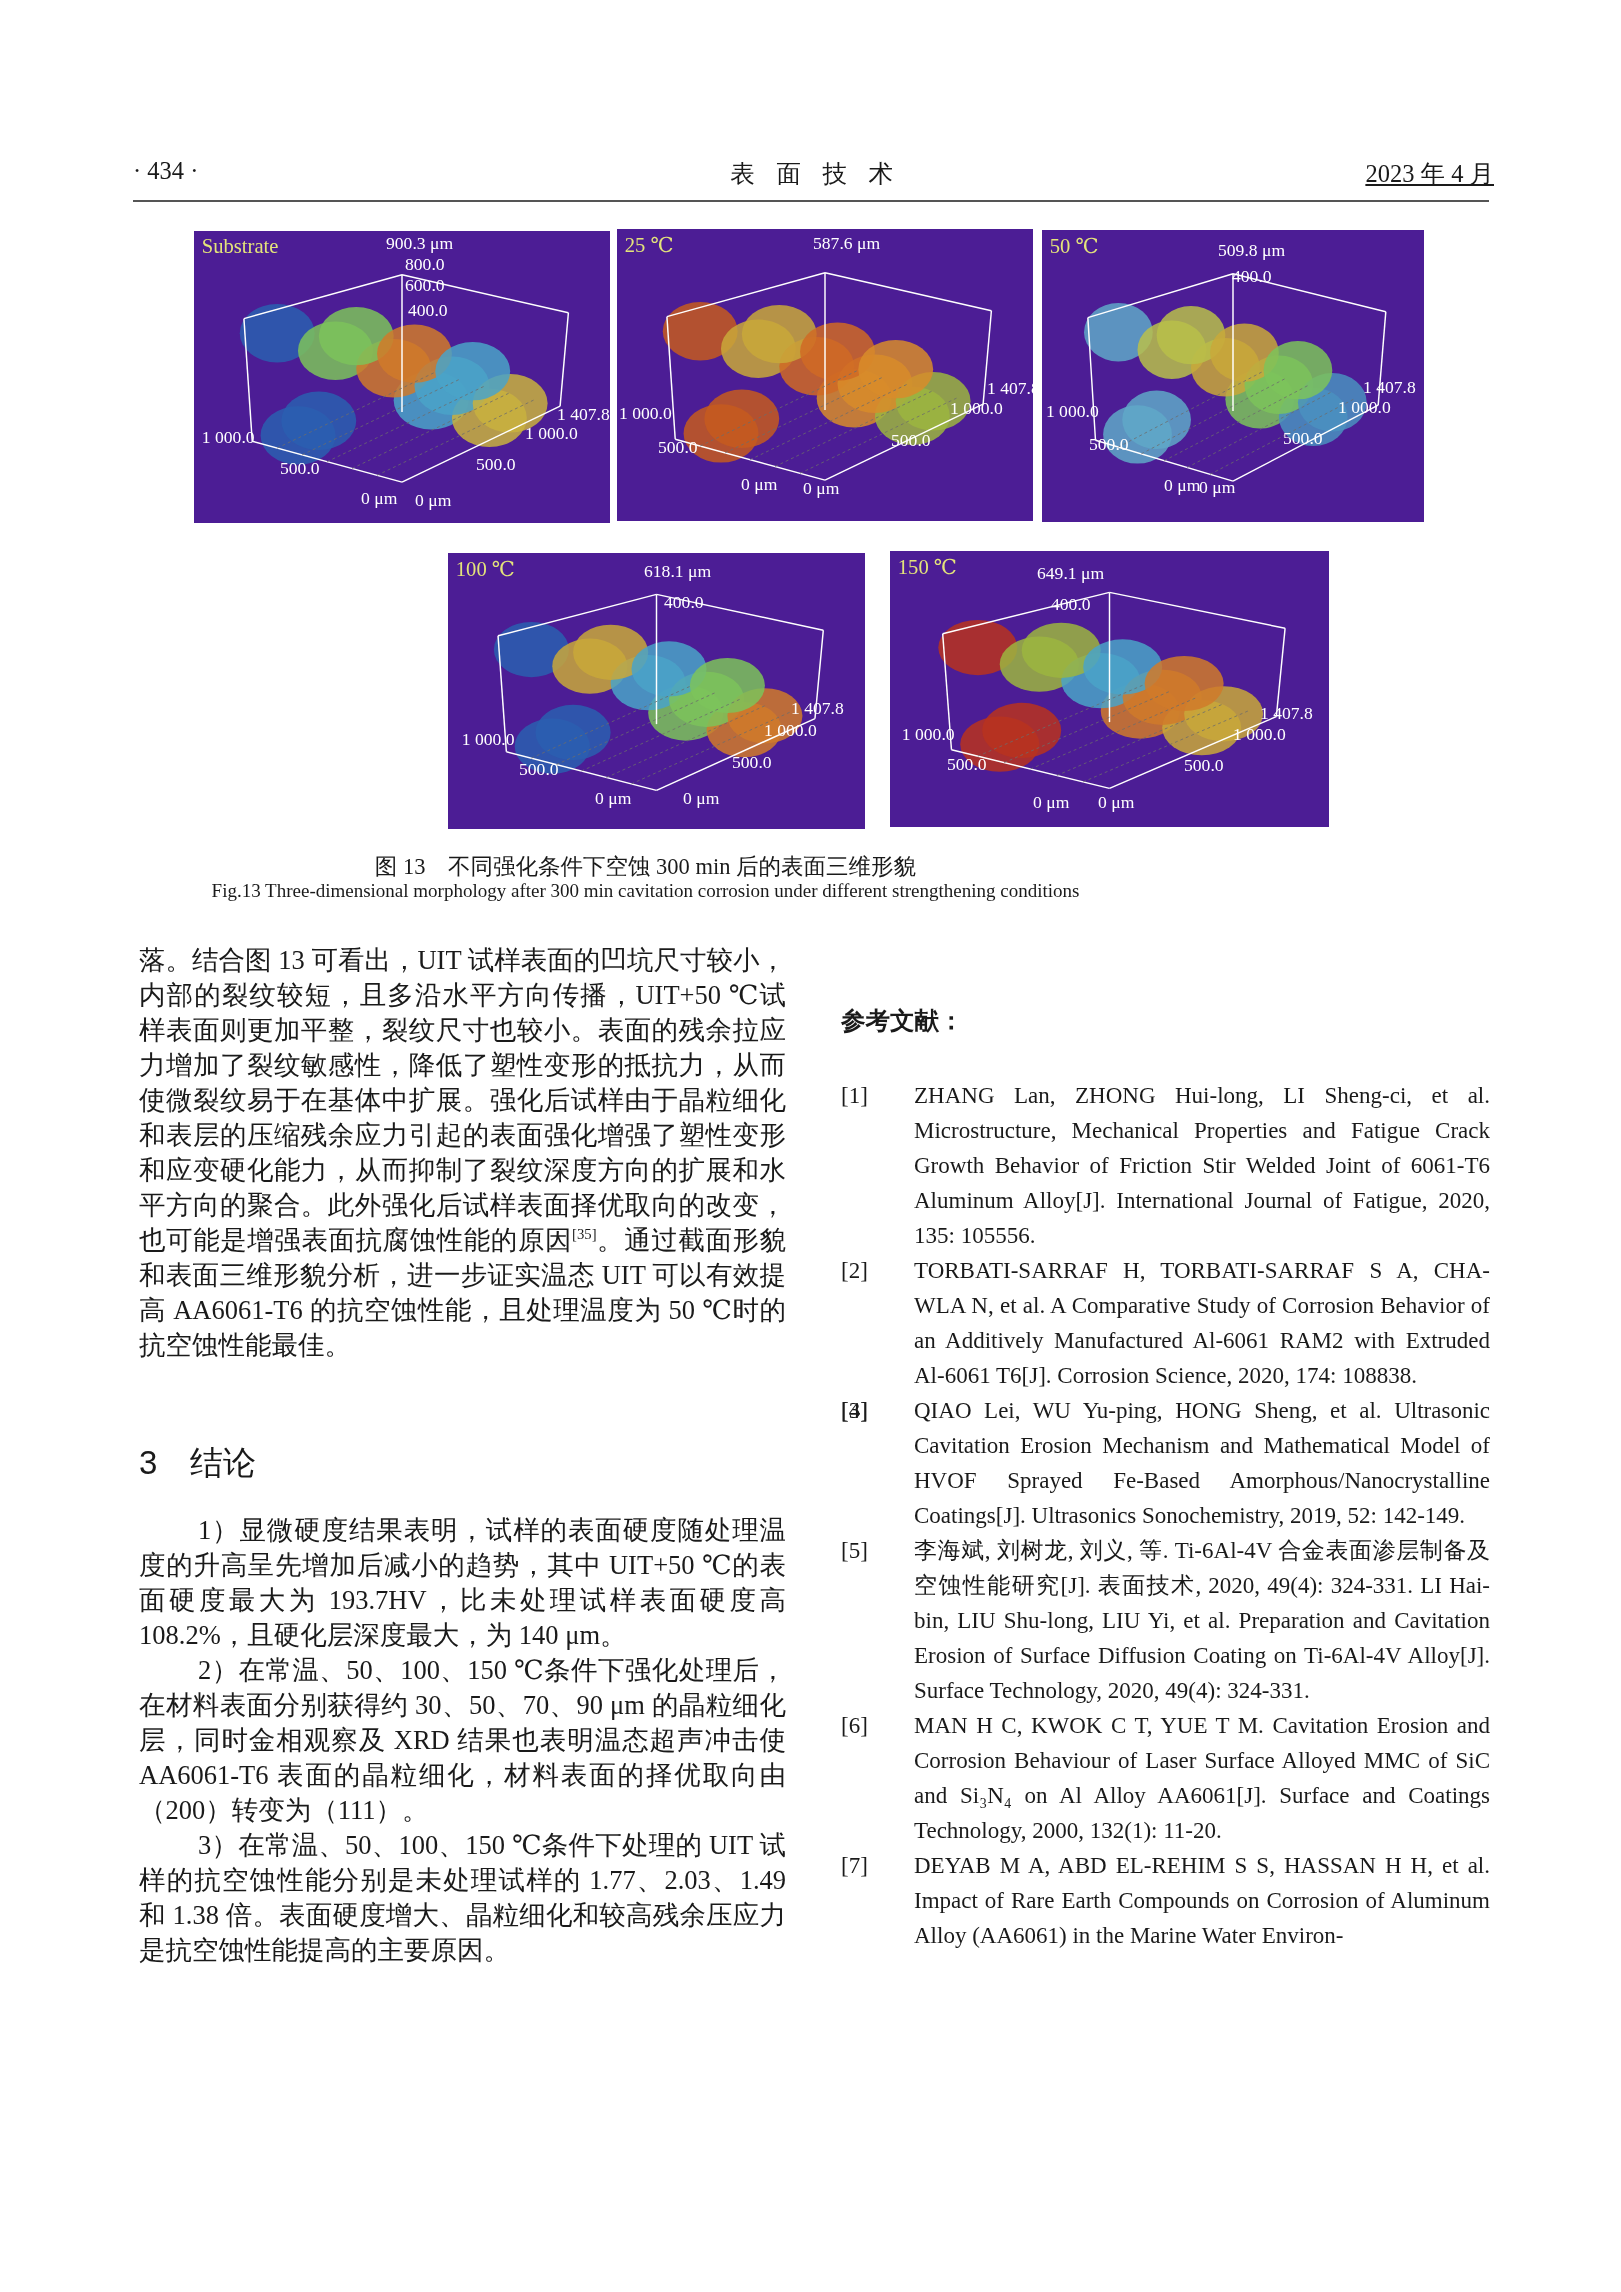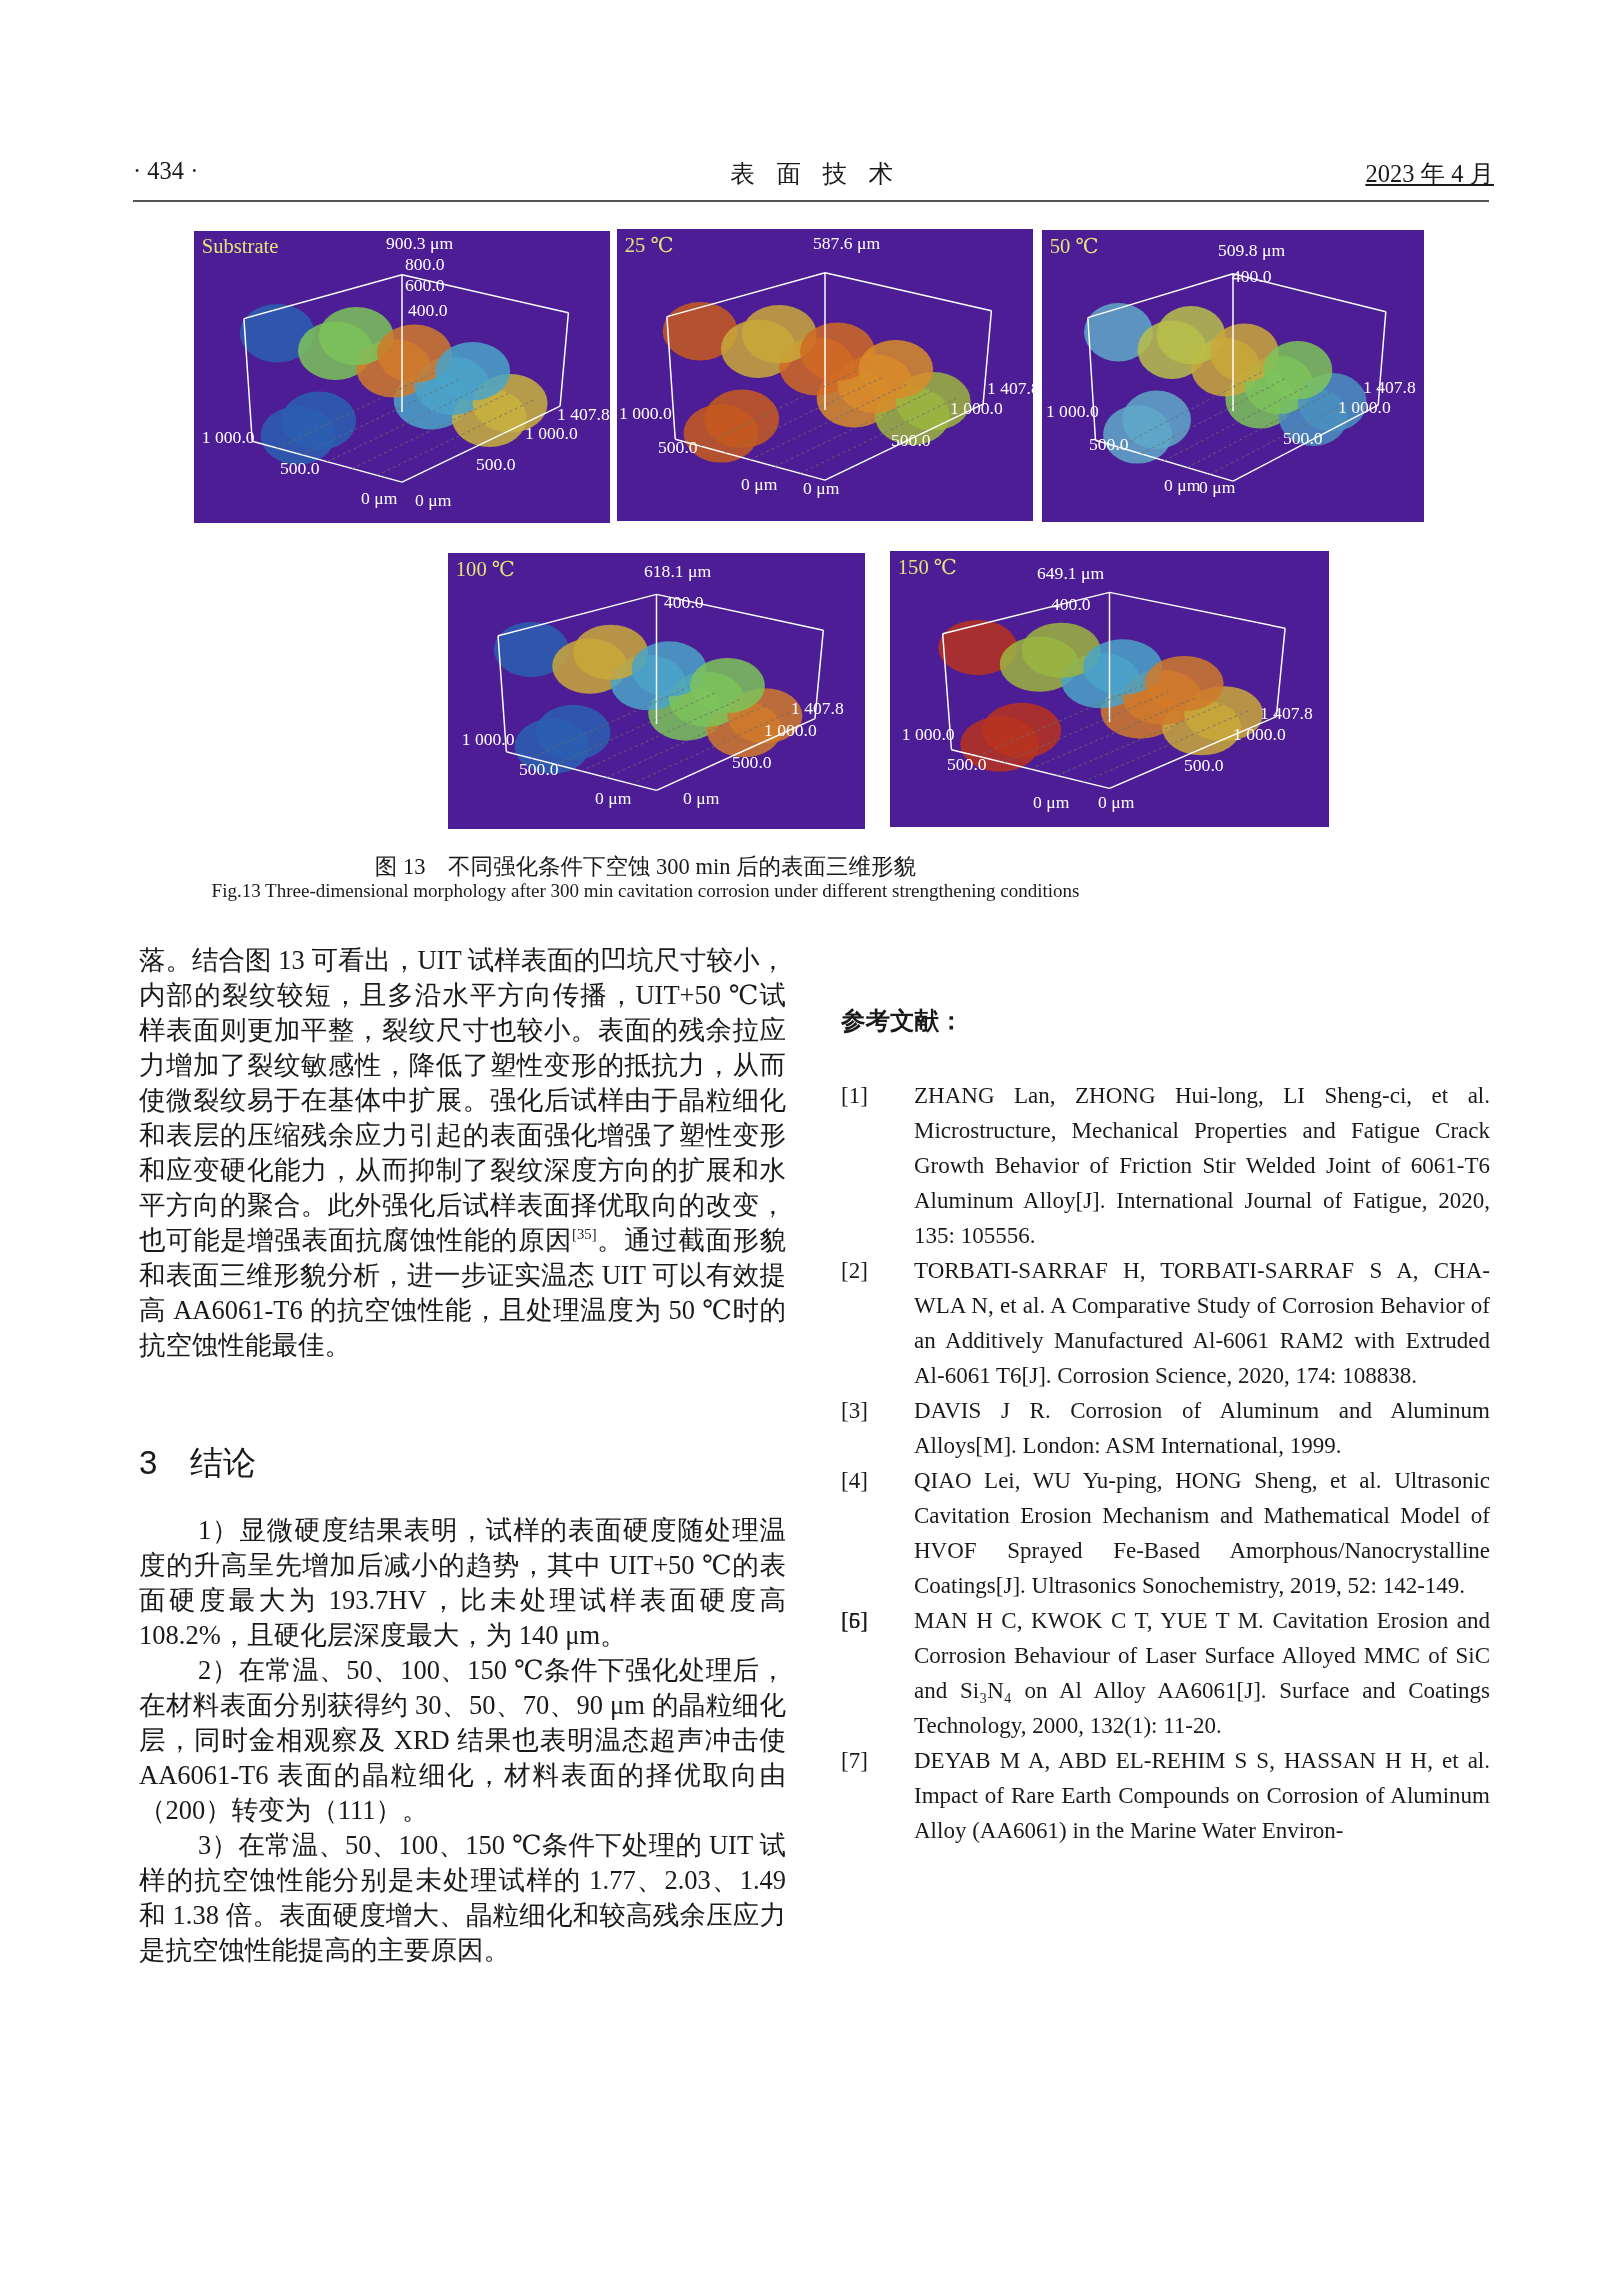--- a/index.html
+++ b/index.html
@@ -256,19 +256,19 @@
 <div id="conclusions">
   <p class="para indent">1）显微硬度结果表明，试样的表面硬度随处理温度的升高呈先增加后减小的趋势，其中 UIT+50 ℃的表面硬度最大为 193.7HV，比未处理试样表面硬度高 108.2%，且硬化层深度最大，为 140 μm。</p>
   <p class="para indent">2）在常温、50、100、150 ℃条件下强化处理后，在材料表面分别获得约 30、50、70、90 μm 的晶粒细化层，同时金相观察及 XRD 结果也表明温态超声冲击使 AA6061-T6 表面的晶粒细化，材料表面的择优取向由（200）转变为（111）。</p>
   <p class="para indent">3）在常温、50、100、150 ℃条件下处理的 UIT 试样的抗空蚀性能分别是未处理试样的 1.77、2.03、1.49 和 1.38 倍。表面硬度增大、晶粒细化和较高残余压应力是抗空蚀性能提高的主要原因。</p>
 </div>
 
 <div id="ref-title">参考文献：</div>
 <div id="refs">
   <div class="ref"><span class="refnum">[1]</span><span>ZHANG Lan, ZHONG Hui-long, LI Sheng-ci, et al. Microstructure, Mechanical Properties and Fatigue Crack Growth Behavior of Friction Stir Welded Joint of 6061-T6 Aluminum Alloy[J]. International Journal of Fatigue, 2020, 135: 105556.</span></div>
   <div class="ref"><span class="refnum">[2]</span><span>TORBATI-SARRAF H, TORBATI-SARRAF S A, CHA-WLA N, et al. A Comparative Study of Corrosion Behavior of an Additively Manufactured Al-6061 RAM2 with Extruded Al-6061 T6[J]. Corrosion Science, 2020, 174: 108838.</span></div>
-  <div class="ref"><span class="refnum">[3]</span><span>DAVIS J R. Corrosion of Aluminum and Aluminum Alloys[M]. London: ASM International, 1999.</span></div>
+  <div class="ref"><span class="refnum">[3]</span></div>
   <div class="ref"><span class="refnum">[4]</span><span>QIAO Lei, WU Yu-ping, HONG Sheng, et al. Ultrasonic Cavitation Erosion Mechanism and Mathematical Model of HVOF Sprayed Fe-Based Amorphous/Nanocrystalline Coatings[J]. Ultrasonics Sonochemistry, 2019, 52: 142-149.</span></div>
-  <div class="ref"><span class="refnum">[5]</span></div>
+  <div class="ref"><span class="refnum">[5]</span><span>李海斌, 刘树龙, 刘义, 等. Ti-6Al-4V 合金表面渗层制备及空蚀性能研究[J]. 表面技术, 2020, 49(4): 324-331. LI Hai-bin, LIU Shu-long, LIU Yi, et al. Preparation and Cavitation Erosion of Surface Diffusion Coating on Ti-6Al-4V Alloy[J]. Surface Technology, 2020, 49(4): 324-331.</span></div>
   <div class="ref"><span class="refnum">[6]</span><span>MAN H C, KWOK C T, YUE T M. Cavitation Erosion and Corrosion Behaviour of Laser Surface Alloyed MMC of SiC and Si₃N₄ on Al Alloy AA6061[J]. Surface and Coatings Technology, 2000, 132(1): 11-20.</span></div>
   <div class="ref"><span class="refnum">[7]</span><span>DEYAB M A, ABD EL-REHIM S S, HASSAN H H, et al. Impact of Rare Earth Compounds on Corrosion of Aluminum Alloy (AA6061) in the Marine Water Environ-</span></div>
 </div>
 
 
 </body></html>

